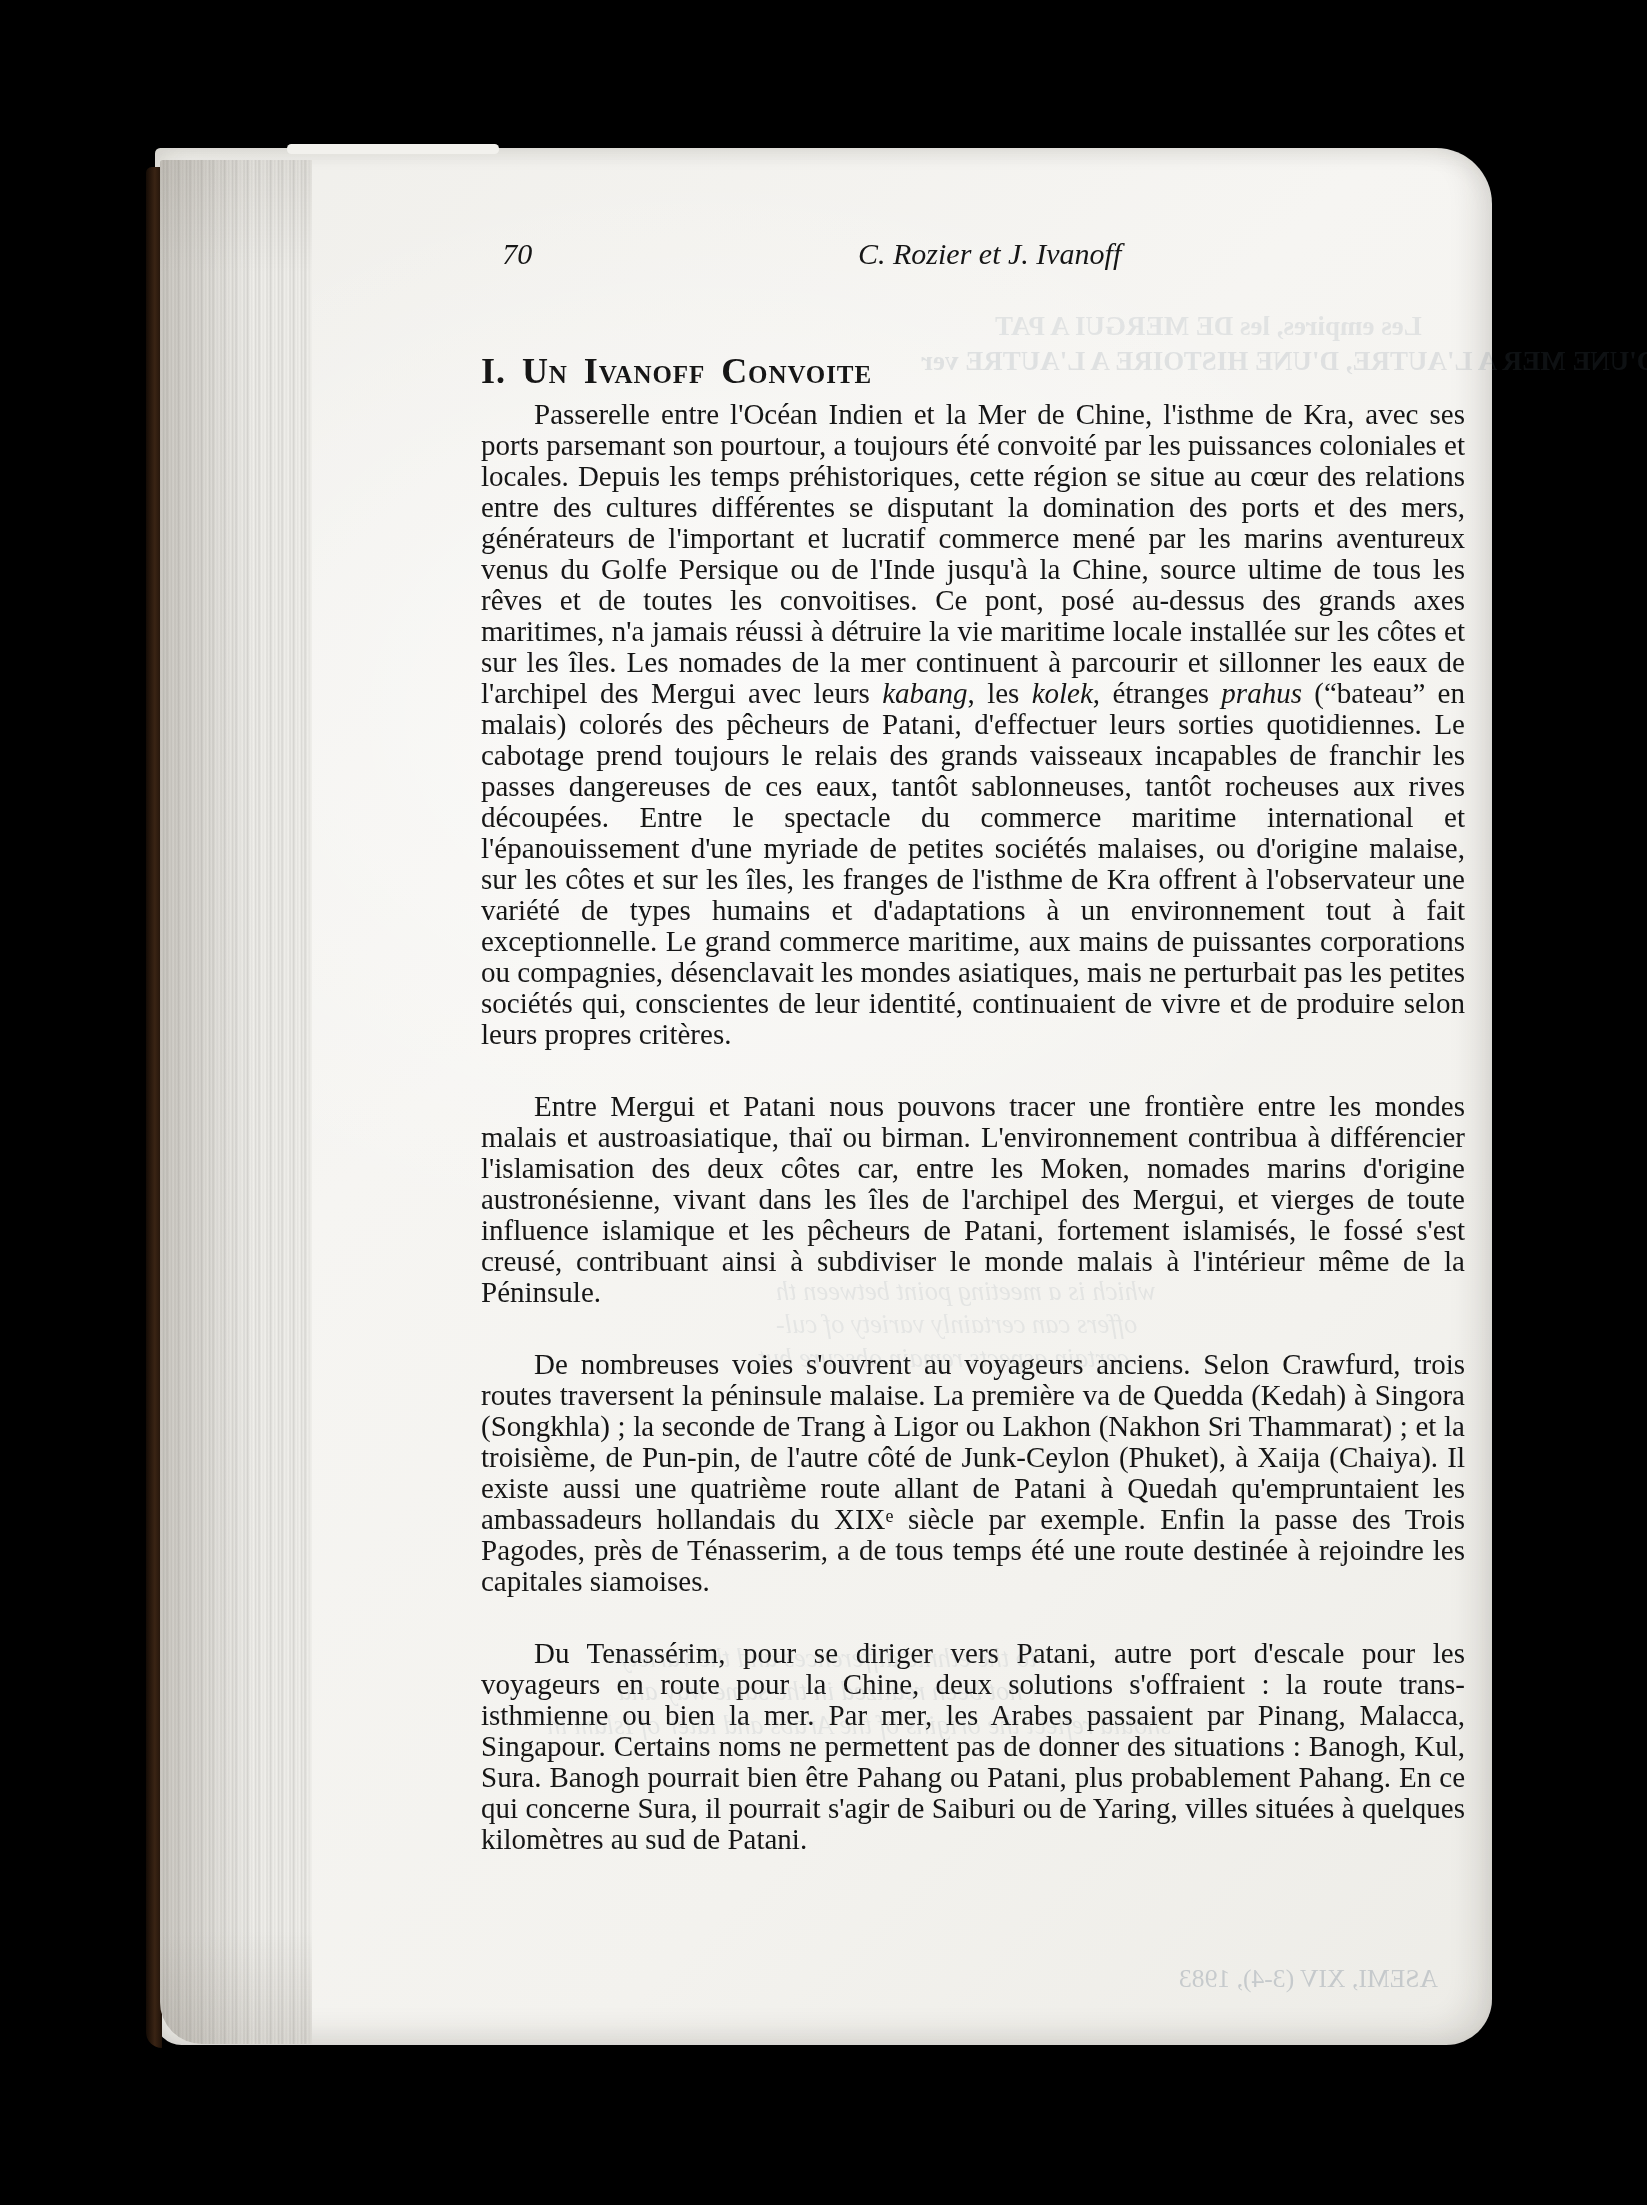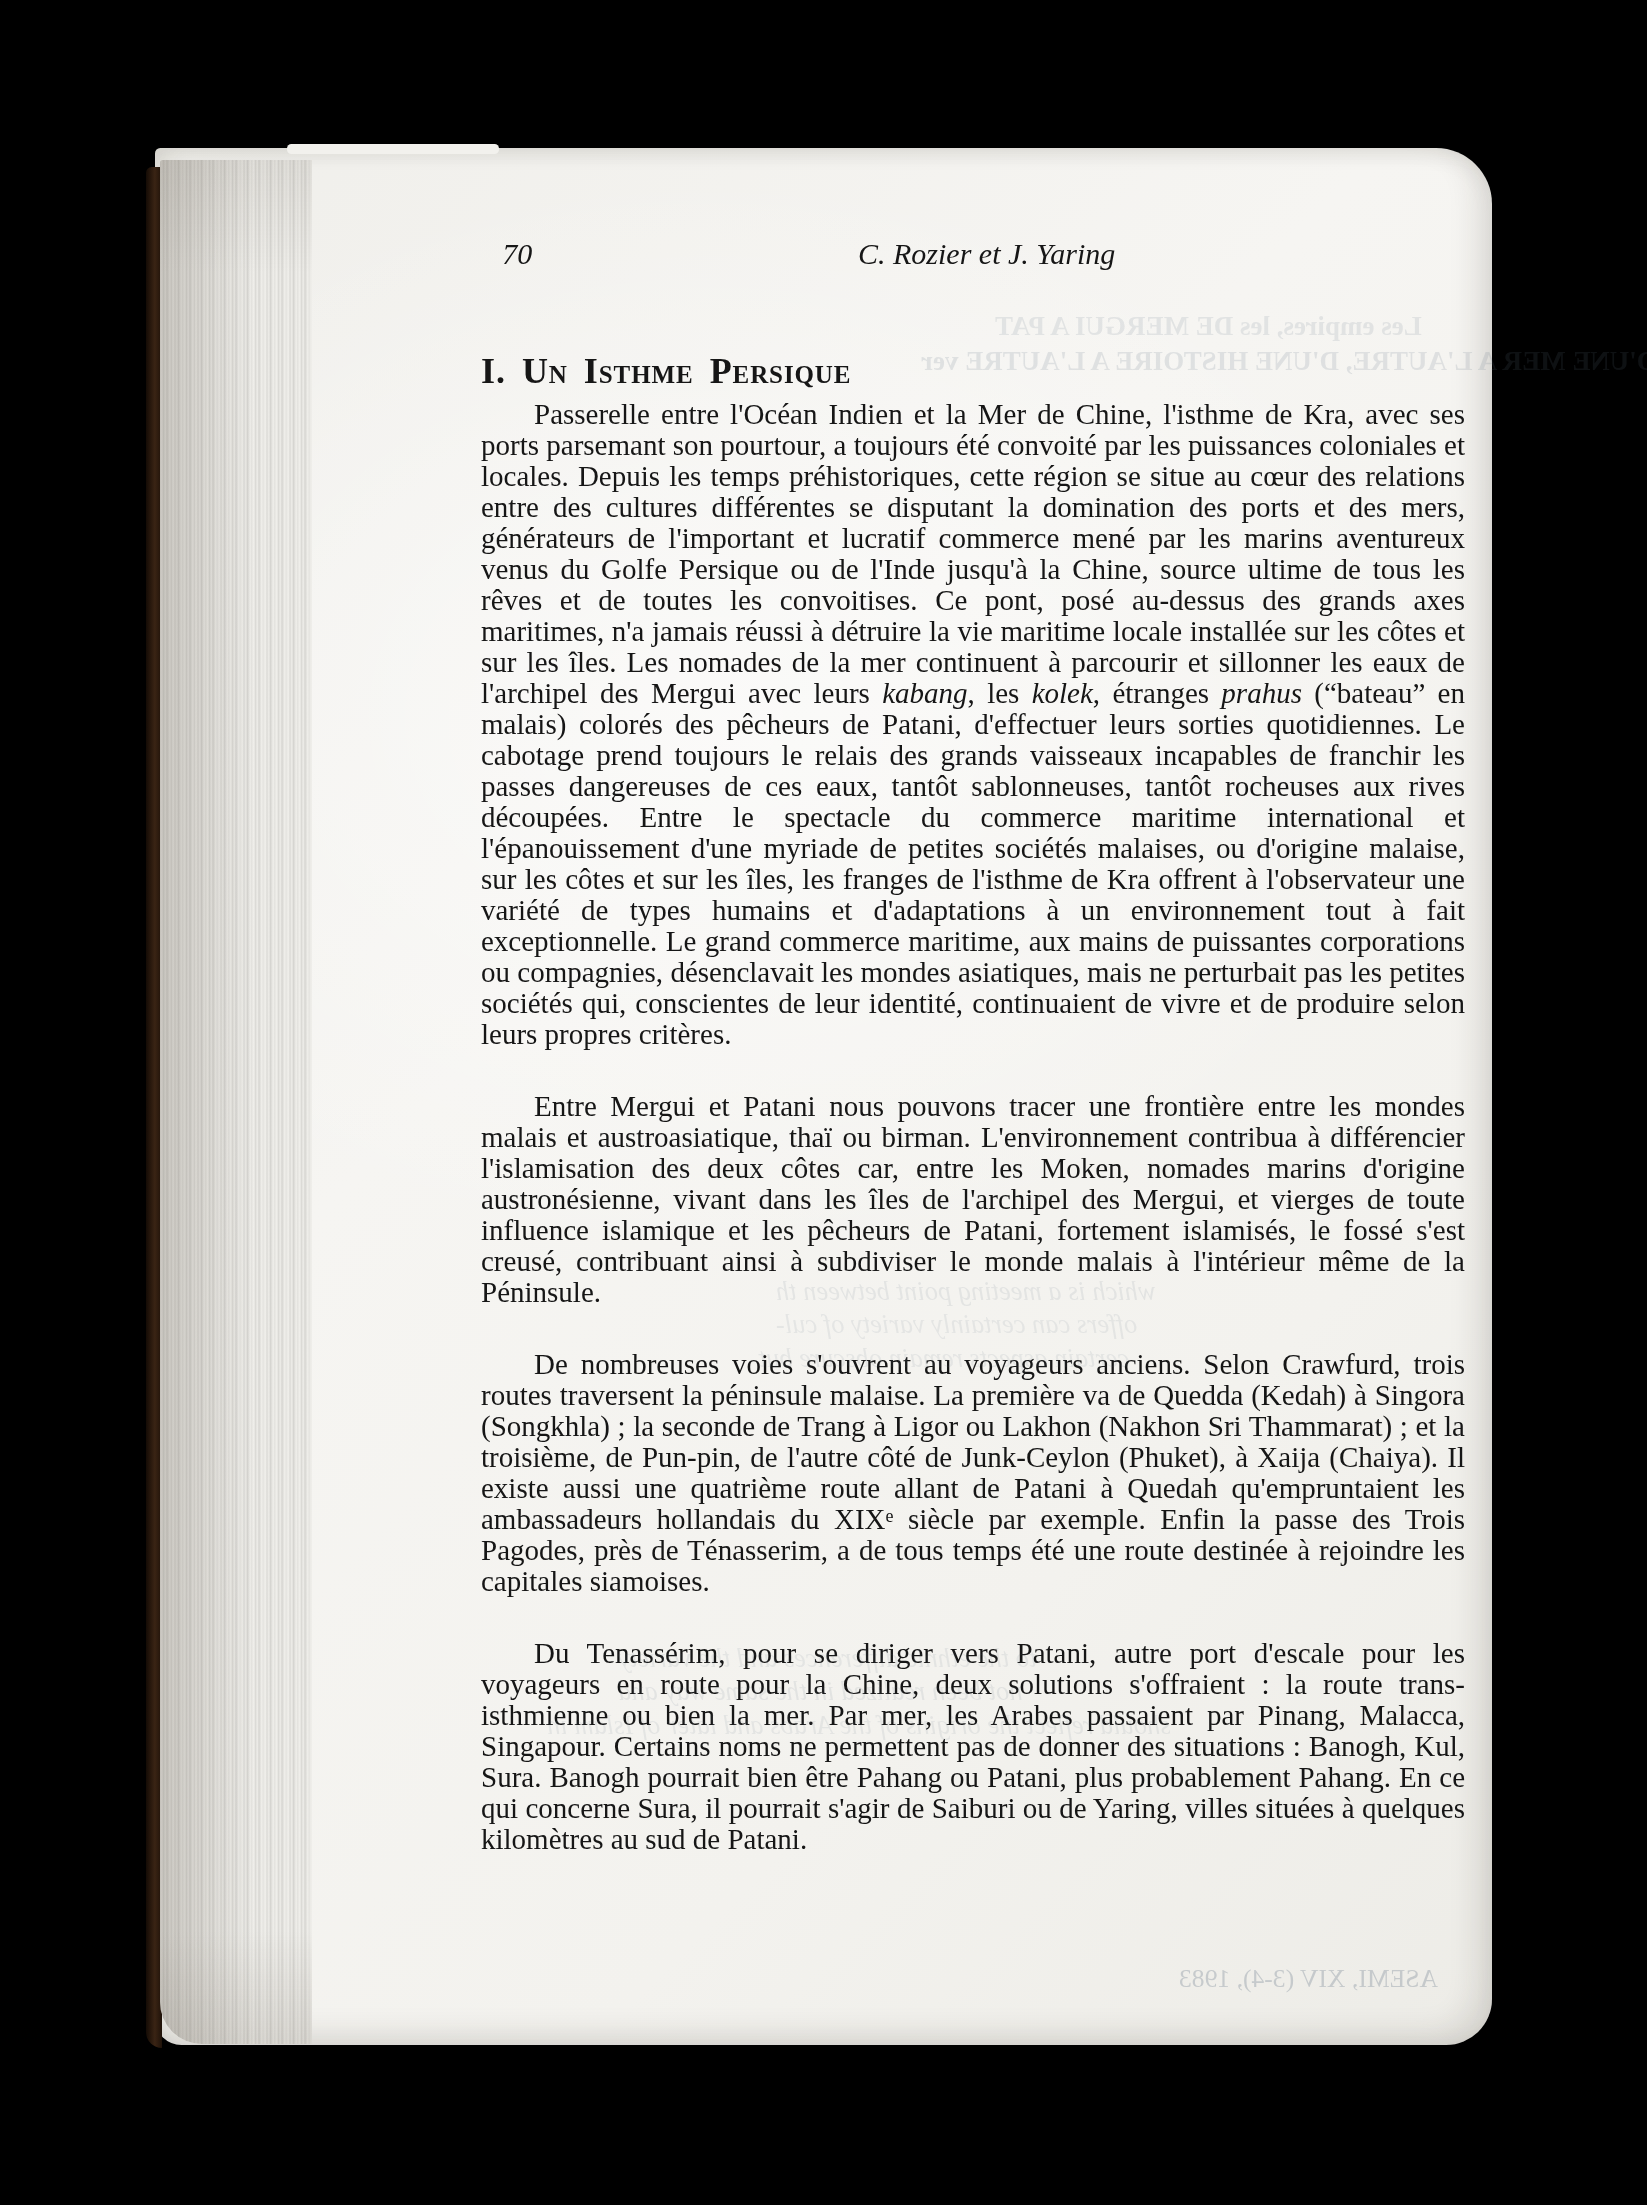--- a/index.html
+++ b/index.html
@@ -49,22 +49,22 @@
 <body>
 
 <div class="stage">
   <div class="page">
     <div class="cover"></div>
     <div class="stack"></div>
     <div class="step"></div>
 
     <div class="content">
       <div class="pagenum">70</div>
-      <div class="runhead">C. Rozier et J. Yaring</div>
-      <div class="heading">I. Un Isthme Persique</div>
+      <div class="runhead">C. Rozier et J. Ivanoff</div>
+      <div class="heading">I. Un Ivanoff Convoite</div>
       <div class="paras">
           <p><span>Passerelle entre l'Océan Indien et la Mer de Chine, l'isthme de Kra, avec ses ports parsemant son pourtour, a toujours été convoité par les puissances coloniales et locales. Depuis les temps préhistoriques, cette région se situe au cœur des relations entre des cultures différentes se disputant la domination des ports et des mers, générateurs de l'important et lucratif commerce mené par les marins aventureux venus du Golfe Persique ou de l'Inde jusqu'à la Chine, source ultime de tous les rêves et de toutes les convoitises. Ce pont, posé au-dessus des grands axes maritimes, n'a jamais réussi à détruire la vie maritime locale installée sur les côtes et sur les îles. Les nomades de la mer continuent à parcourir et sillonner les eaux de l'archipel des Mergui avec leurs </span><i>kabang</i><span>, les </span><i>kolek</i><span>, étranges </span><i>prahus</i><span> (“bateau” en malais) colorés des pêcheurs de Patani, d'effectuer leurs sorties quotidiennes. Le cabotage prend toujours le relais des grands vaisseaux incapables de franchir les passes dangereuses de ces eaux, tantôt sablonneuses, tantôt rocheuses aux rives découpées. Entre le spectacle du commerce maritime international et l'épanouissement d'une myriade de petites sociétés malaises, ou d'origine malaise, sur les côtes et sur les îles, les franges de l'isthme de Kra offrent à l'observateur une variété de types humains et d'adaptations à un environnement tout à fait exceptionnelle. Le grand commerce maritime, aux mains de puissantes corporations ou compagnies, désenclavait les mondes asiatiques, mais ne perturbait pas les petites sociétés qui, conscientes de leur identité, continuaient de vivre et de produire selon leurs propres critères.</span></p>
           <p><span>Entre Mergui et Patani nous pouvons tracer une frontière entre les mondes malais et austroasiatique, thaï ou birman. L'environnement contribua à différencier l'islamisation des deux côtes car, entre les Moken, nomades marins d'origine austronésienne, vivant dans les îles de l'archipel des Mergui, et vierges de toute influence islamique et les pêcheurs de Patani, fortement islamisés, le fossé s'est creusé, contribuant ainsi à subdiviser le monde malais à l'intérieur même de la Péninsule.</span></p>
           <p><span>De nombreuses voies s'ouvrent au voyageurs anciens. Selon Crawfurd, trois routes traversent la péninsule malaise. La première va de Quedda (Kedah) à Singora (Songkhla) ; la seconde de Trang à Ligor ou Lakhon (Nakhon Sri Thammarat) ; et la troisième, de Pun-pin, de l'autre côté de Junk-Ceylon (Phuket), à Xaija (Chaiya). Il existe aussi une quatrième route allant de Patani à Quedah qu'empruntaient les ambassadeurs hollandais du XIX</span><sup>e</sup><span> siècle par exemple. Enfin la passe des Trois Pagodes, près de Ténasserim, a de tous temps été une route destinée à rejoindre les capitales siamoises.</span></p>
           <p><span>Du Tenassérim, pour se diriger vers Patani, autre port d'escale pour les voyageurs en route pour la Chine, deux solutions s'offraient : la route trans-isthmienne ou bien la mer. Par mer, les Arabes passaient par Pinang, Malacca, Singapour. Certains noms ne permettent pas de donner des situations : Banogh, Kul, Sura. Banogh pourrait bien être Pahang ou Patani, plus probablement Pahang. En ce qui concerne Sura, il pourrait s'agir de Saiburi ou de Yaring, villes situées à quelques kilomètres au sud de Patani.</span></p>
         </div>
     </div>
   </div>
 
   <div>

